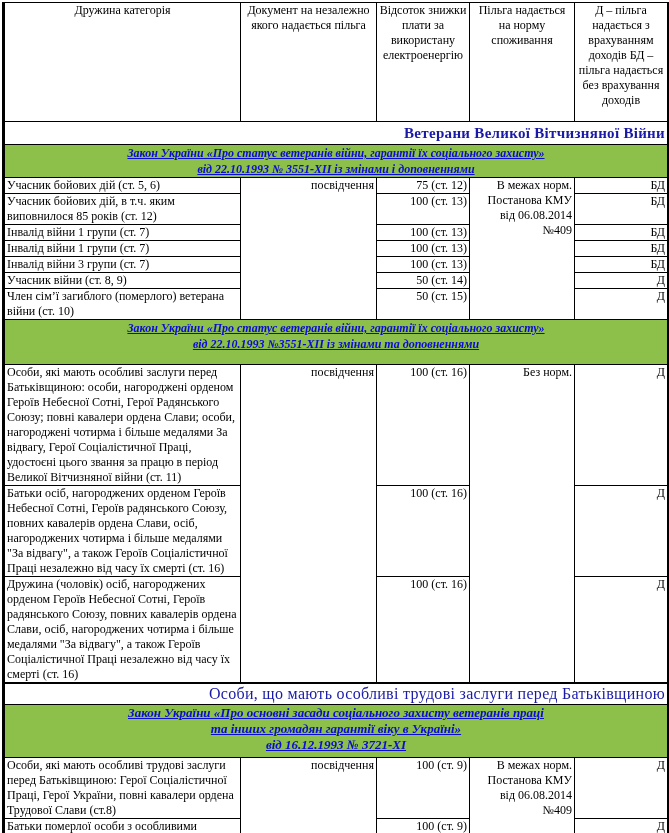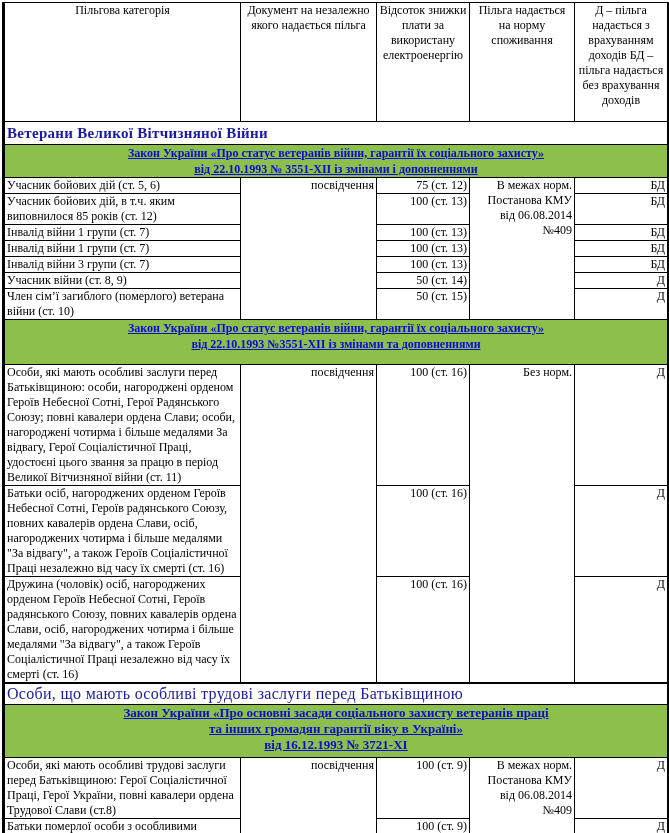--- a/index.html
+++ b/index.html
@@ -17,29 +17,29 @@
   table.main col.c2 { width: 136px; }
   table.main col.c3 { width: 93px; }
   table.main col.c4 { width: 105px; }
   table.main col.c5 { width: 94px; }
   .outer-top td { border-top: 3px solid #000; }
   td.rb { border-right: 3px solid #000 !important; }
   td.lb { border-left: 3px solid #000 !important; }
   .hdr td { text-align: center; height: 118px; padding-top: 1px; }
   .center { text-align: right; }
   .section-title td {
-    text-align: left; font-weight: bold; color: #1a1aa6;
+    text-align: right; font-weight: bold; color: #1a1aa6;
     font-size: 15px; height: 22px; line-height: 22px;
     border-top: 3px solid #000; border-bottom: 2px solid #000;
     letter-spacing: 0.3px;
   }
   .section-title.normal td { font-weight: normal; font-size: 16px; height: 20px; line-height: 20px; border-top: 2px solid #000; margin-top: 41px; }
   .law td {
     background: #8bc34a; background: #8cc04b;
-    text-align: center; font-weight: bold;
+    text-align: center; font-style: italic; font-weight: bold;
     border-top: 2px solid #000; border-bottom: 2px solid #000;
     padding: 2px 2px 3px 2px;
   }
   .law a { color: #0b0bd6; text-decoration: underline; font-size: 12px; line-height: 16px; }
   .law.tall td { padding-bottom: 12px; }
   .law.compact a { line-height: 15px; font-size: 13px; }
   .law.compact td { padding: 0 2px 4px 2px; }
 </style>
 </head>
 <body>
@@ -48,21 +48,21 @@
   <colgroup>
     <col class="c1">
       <col class="c2">
       <col class="c3">
       <col class="c4">
       <col class="c5">
   </colgroup>
   <tbody>
 
     <tr class="hdr outer-top">
-      <td class="lb">Пільгова категорія</td>
+      <td class="lb">Дружина категорія</td>
       <td>Документ на незалежно якого надається пільга</td>
       <td>Відсоток знижки плати за використану електроенергію</td>
       <td>Пільга надається на норму споживання</td>
       <td class="rb">Д – пільга надається з врахуванням доходів БД – пільга надається без врахування доходів</td>
     </tr>
 
     <tr class="section-title">
       <td colspan="5" class="lb rb">Ветерани Великої Вітчизняної Війни</td>
     </tr>
 

